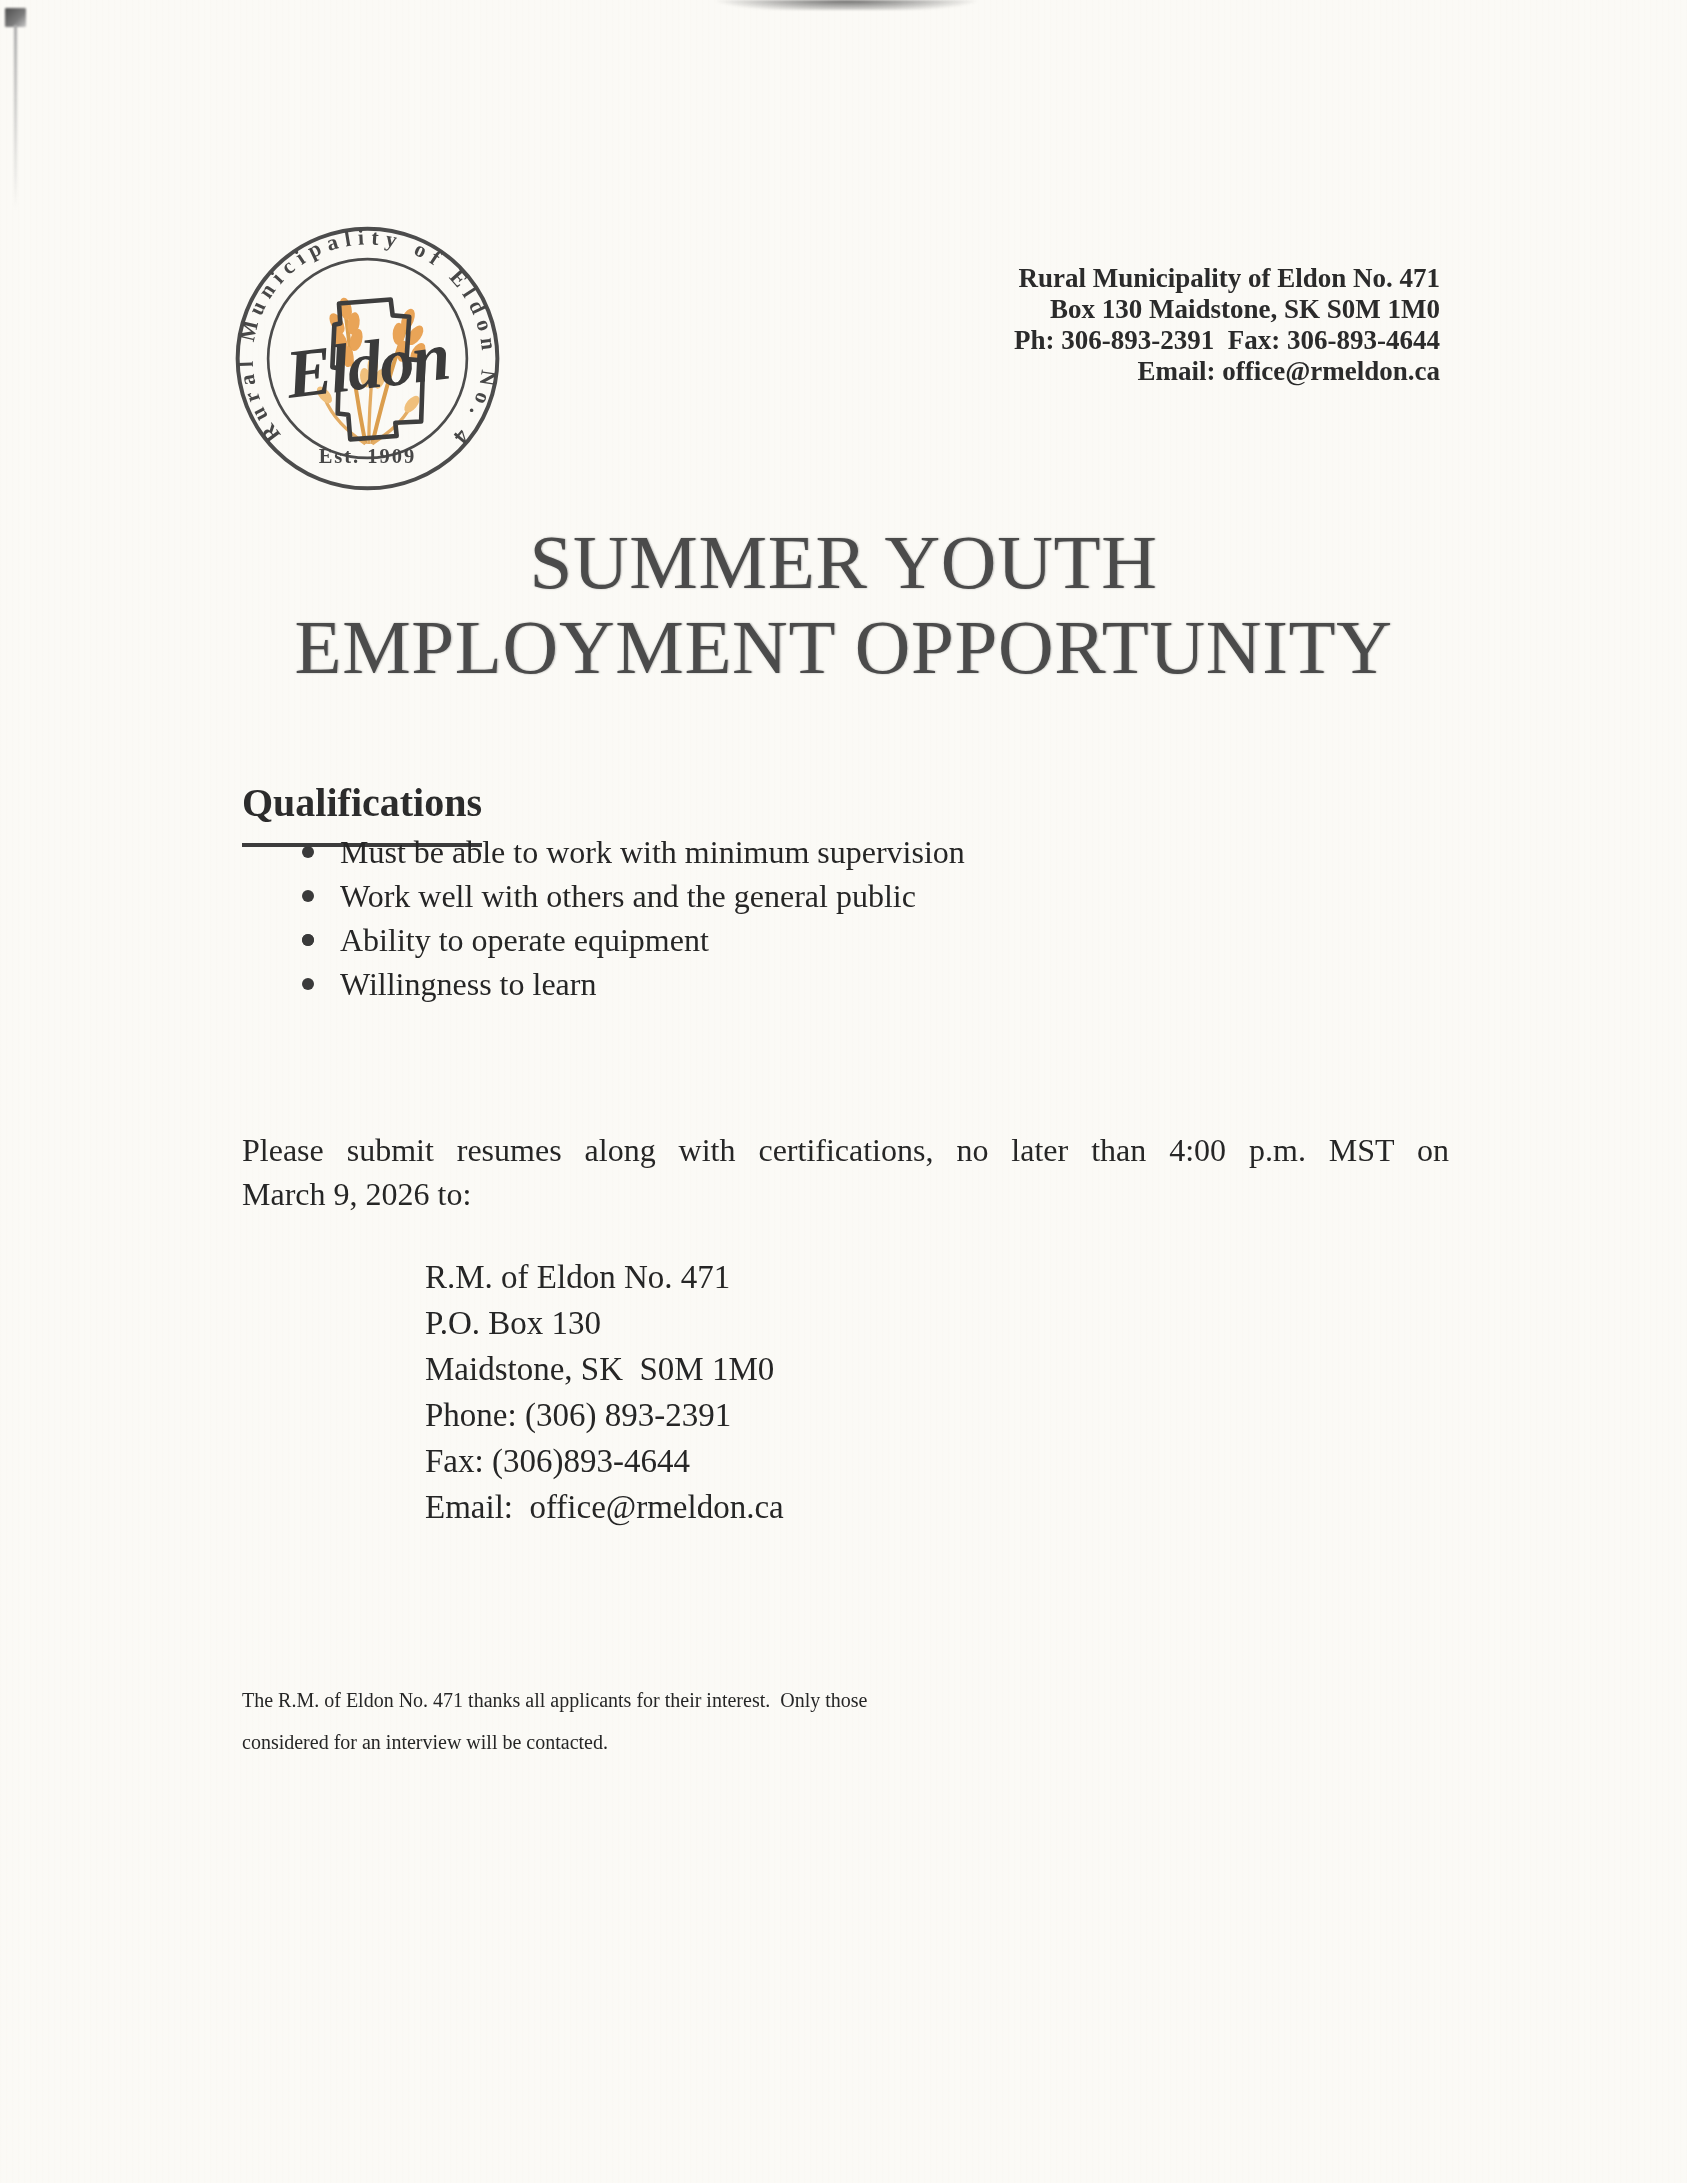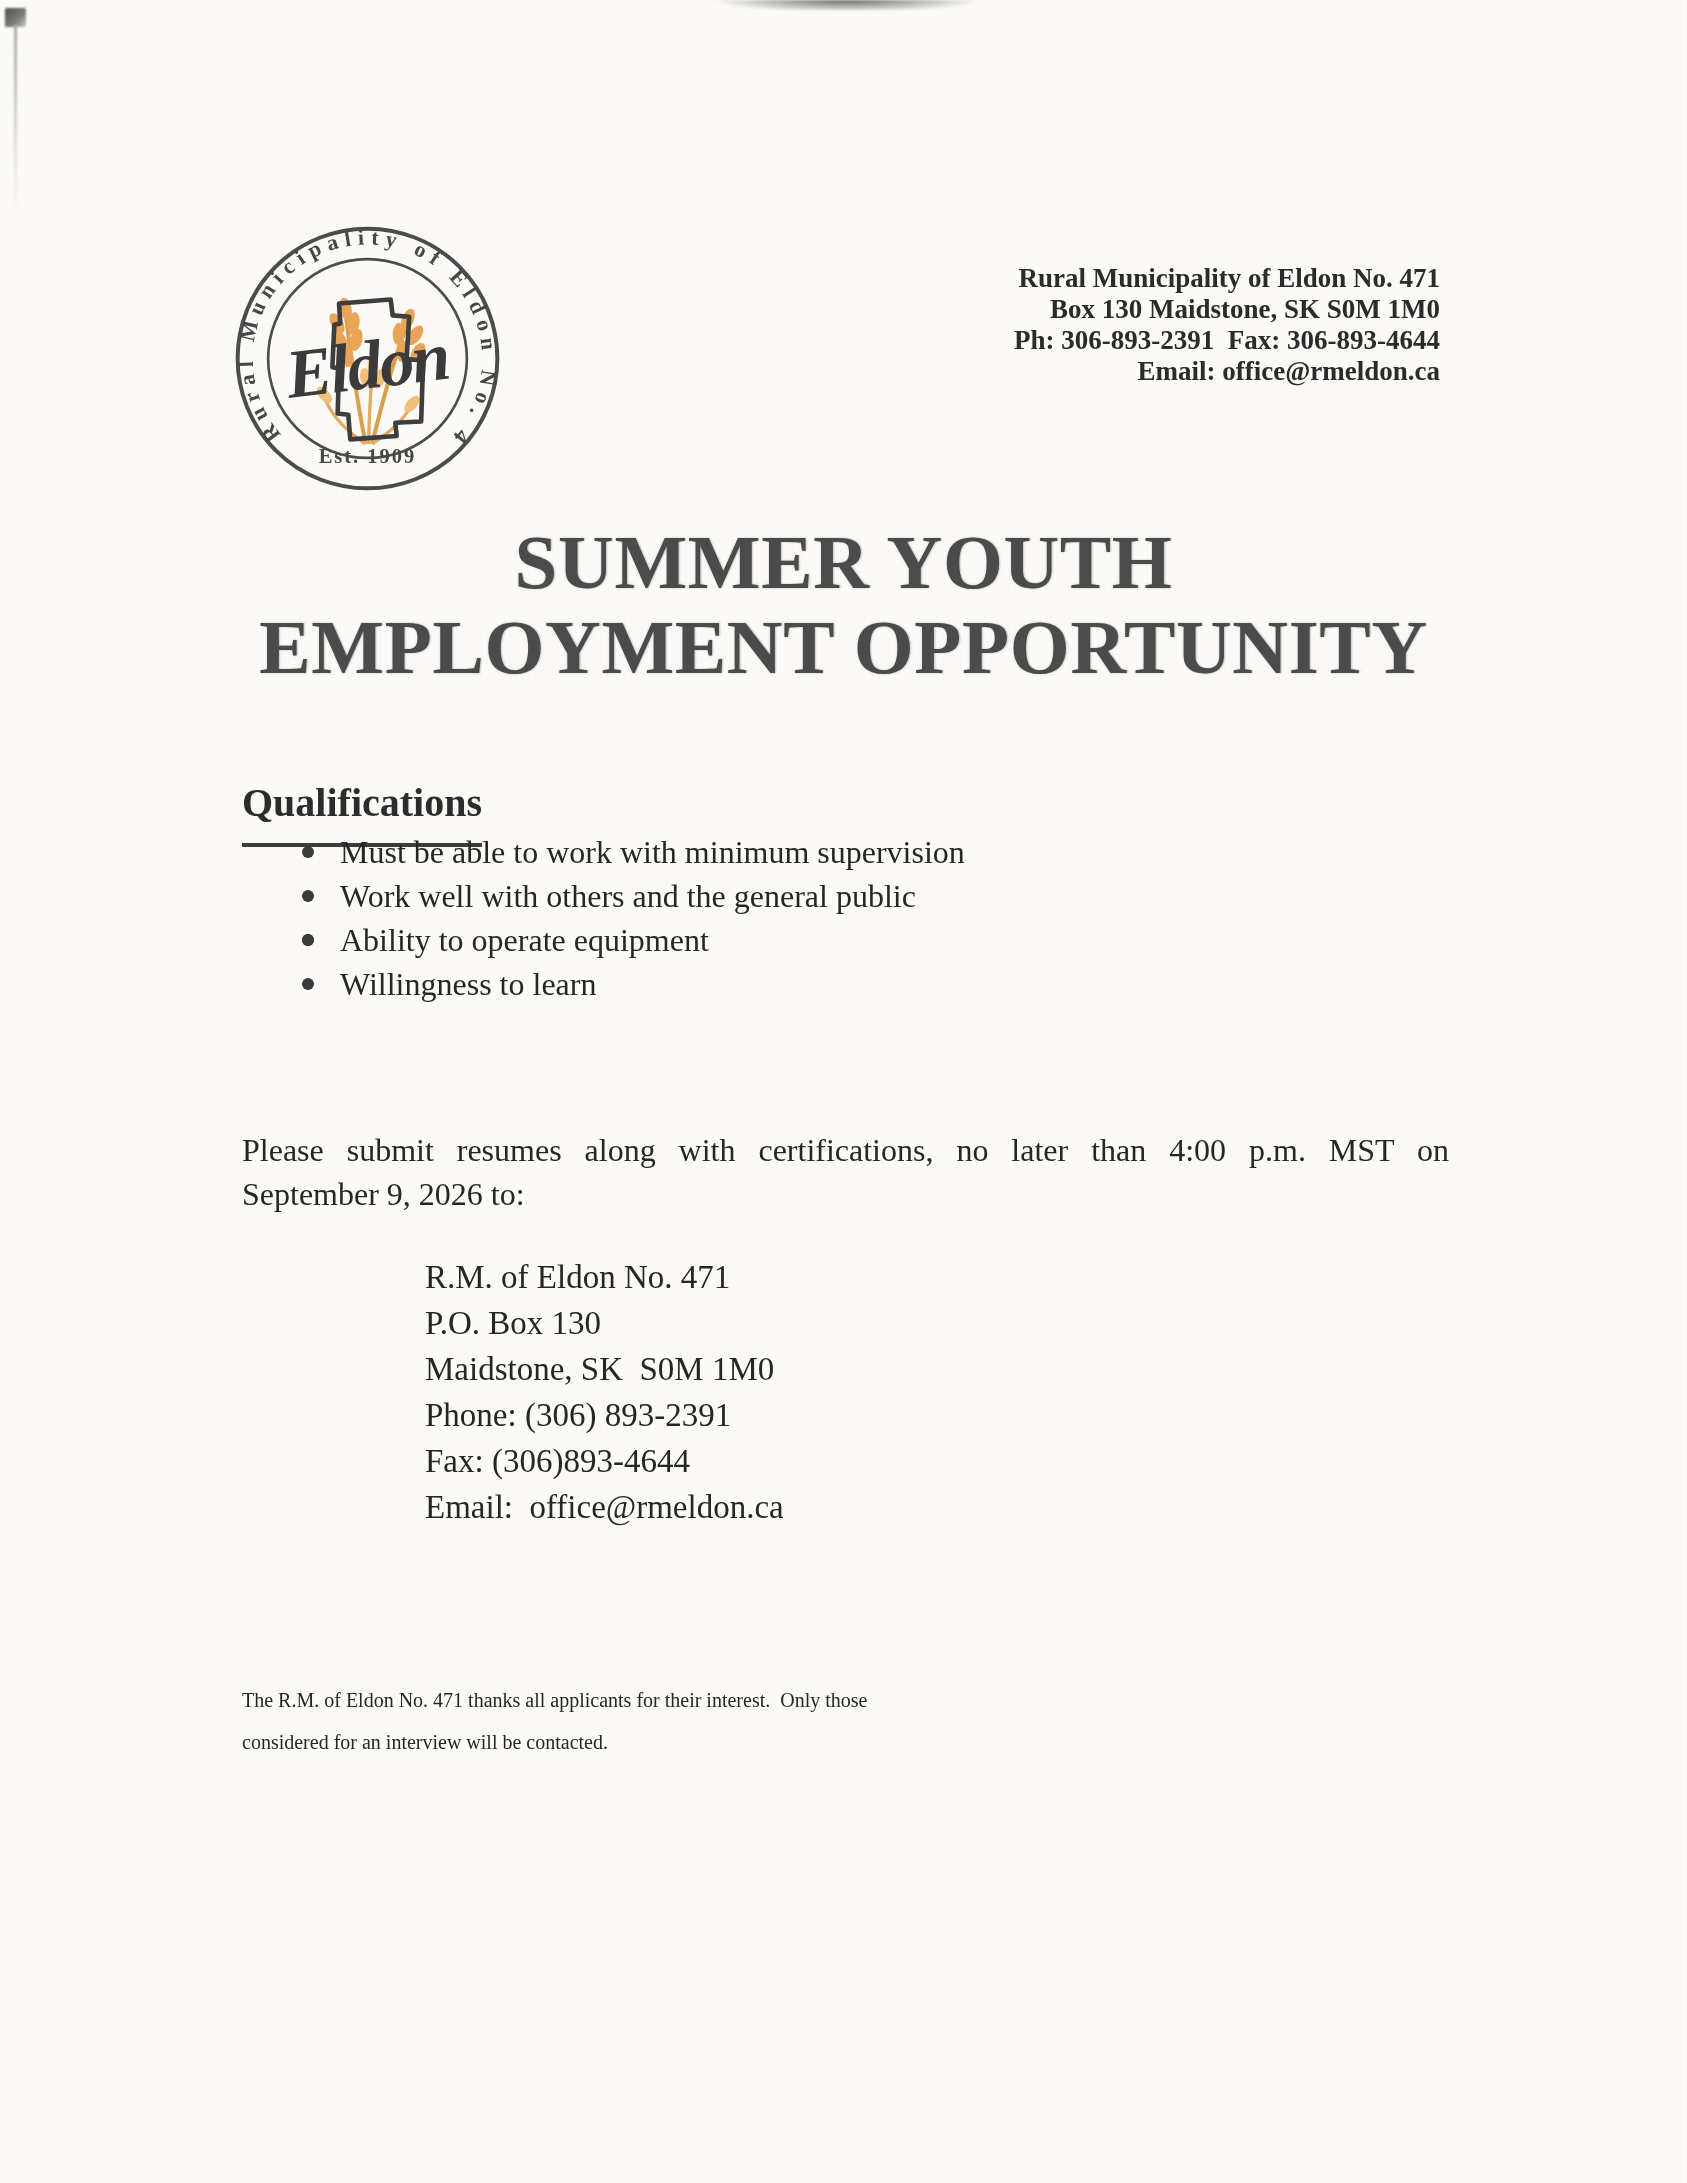--- a/index.html
+++ b/index.html
@@ -41,21 +41,21 @@
   .contact{
     position:absolute;top:263px;right:247px;
     text-align:right;font-weight:bold;
     font-size:27px;line-height:31px;color:#2b2b2b;
   }
   .contact div{white-space:pre;}
 
   
   .title{
     position:absolute;left:0;top:520px;width:1687px;margin:0;
-    text-align:center;font-weight:bold;
+    text-align:center;font-weight:normal;
     font-size:77px;line-height:85px;color:#4b4b4b;
     letter-spacing:0.7px;
     text-shadow:0 0 2px rgba(90,90,90,0.35), 1.3px 0 1.3px rgba(120,120,120,0.25);
   }
   .title span{display:block;}
 
   
   .qual-heading{
     position:absolute;left:242px;top:779px;
     font-size:40px;font-weight:bold;color:#2c2c2c;
@@ -169,21 +169,21 @@
   <ul class="qual-list">
     <li class="qual-item"><span class="bullet"></span><span>Must be able to work with minimum supervision</span></li>
     <li class="qual-item"><span class="bullet"></span><span>Work well with others and the general public</span></li>
     <li class="qual-item"><span class="bullet"></span></li>
     <li class="qual-item"><span class="bullet"></span><span>Ability to operate equipment</span></li>
     <li class="qual-item"><span class="bullet"></span><span>Willingness to learn</span></li>
   </ul>
 
   <div class="intro">
     <div class="intro-line1">Please submit resumes along with certifications, no later than 4:00 p.m. MST on</div>
-    <div class="intro-line2">September 9, 2026 to:</div>
+    <div class="intro-line2">March 9, 2026 to:</div>
   </div>
 
   <div class="address">
     <div>R.M. of Eldon No. 471</div>
     <div>P.O. Box 130</div>
     <div>Maidstone, SK  S0M 1M0</div>
     <div>Phone: (306) 893-2391</div>
     <div>Fax: (306)893-4644</div>
     <div>Email:  office@rmeldon.ca</div>
   </div>

